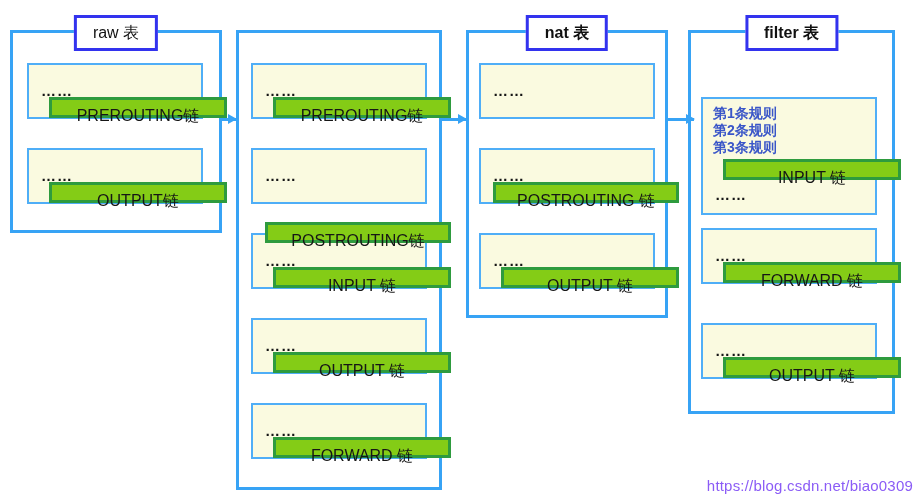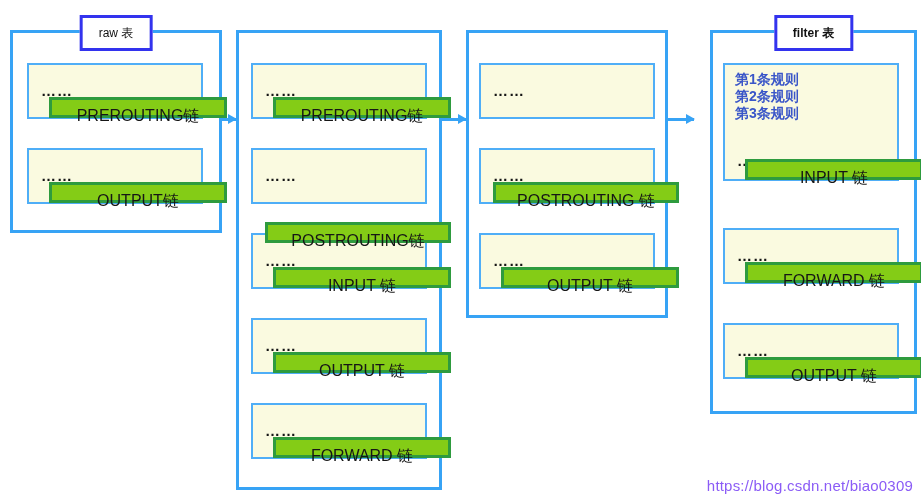--- a/index.html
+++ b/index.html
@@ -34,21 +34,21 @@
   .table-title {
     position: absolute;
     top: -18px;
     left: 50%;
     transform: translateX(-50%);
     border: 3px solid #3333EE;
     background: #ffffff;
     box-sizing: border-box;
     height: 36px;
     line-height: 30px;
-    font-size: 12px;
+    font-size: 16px;
     color: #111111;
     white-space: nowrap;
     padding: 0 16px;
     z-index: 5;
   }
   .table-title.bold { font-weight: bold; }
 
   
   .chain-group {
     position: absolute;
@@ -80,21 +80,21 @@
   .chain-card .rules {
     position: absolute;
     left: 10px;
     top: 6px;
     font-size: 14px;
     line-height: 17px;
     color: #3A56C8;
     font-weight: bold;
     white-space: nowrap;
   }
-  .chain-card.tall { height: 118px; }
+  .chain-card.tall { height: 118px; margin-top: 34px; }
   .chain-card.tall .dots { top: 92px; }
 
   .chain-box {
     position: absolute;
     left: 22px;
     top: 34px;
     width: 178px;
     height: 21px;
     background: #84cc16;
     border: 3px solid #2E9B3E;
@@ -191,20 +191,21 @@
 
     <div class="chain-group" style="left:12px; top:370px; width:182px; height:74px;">
       <div class="chain-card">
         <span class="dots">……</span>
       </div>
       <div class="chain-box">FORWARD 链</div>
     </div>
   </div>
 
   <div class="table-col" style="left:466px; top:30px; width:202px; height:288px;">
+    <div class="table-title bold">nat 表</div>
 
     <div class="chain-group" style="left:10px; top:30px; width:182px; height:74px;">
       <div class="chain-card">
         <span class="dots">……</span>
       </div>
     </div>
 
     <div class="chain-group" style="left:10px; top:115px; width:182px; height:74px;">
       <div class="chain-card">
         <span class="dots">……</span>
@@ -213,21 +214,21 @@
     </div>
 
     <div class="chain-group" style="left:10px; top:200px; width:182px; height:74px;">
       <div class="chain-card">
         <span class="dots">……</span>
       </div>
       <div class="chain-box">OUTPUT 链</div>
     </div>
   </div>
 
-  <div class="table-col" style="left:710px; top:30px; width:207px; height:384px;">
+  <div class="table-col" style="left:688px; top:30px; width:207px; height:384px;">
     <div class="table-title bold">filter 表</div>
 
     <div class="chain-group" style="left:10px; top:30px; width:182px; height:136px;">
       <div class="chain-card tall">
         <span class="rules">第1条规则</span>
         <span class="rules" style="top:23px;">第2条规则</span>
         <span class="rules" style="top:40px;">第3条规则</span>
         <span class="dots">……</span>
       </div>
       <div class="chain-box" style="top:96px;">INPUT 链</div>

